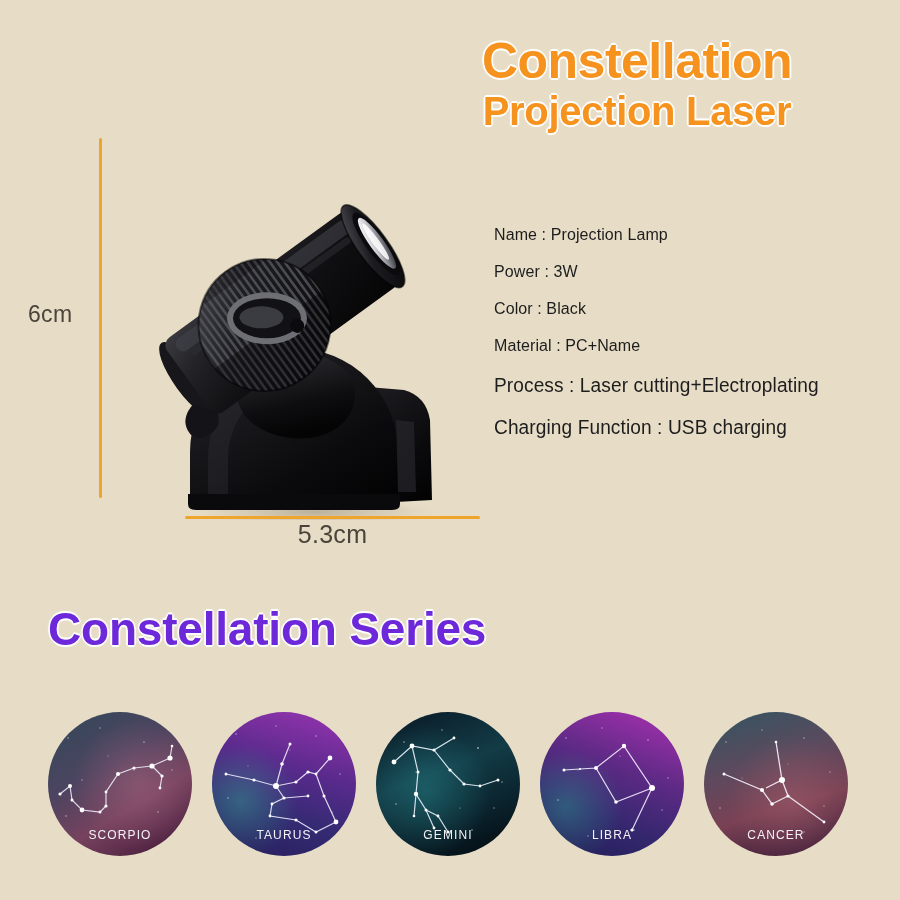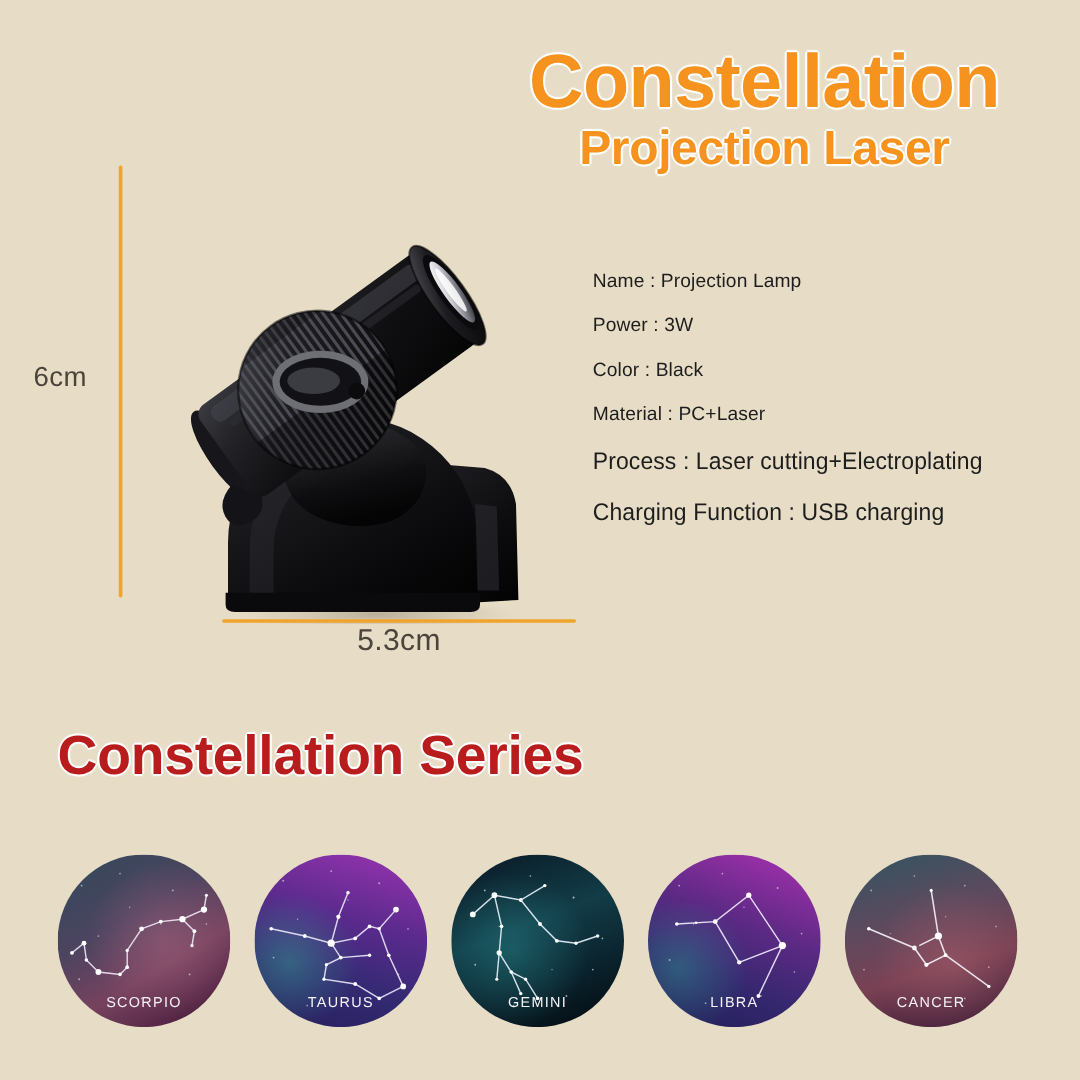--- a/index.html
+++ b/index.html
@@ -17,21 +17,21 @@
   .headline{
     position:absolute;
     right:28px;
     top:36px;
     text-align:center;
     width:470px;
     line-height:1.02;
   }
   .headline .l1{
     display:block;
-    font-size:63px;
+    font-size:50px;
     font-weight:700;
     color:#f5931e;
     letter-spacing:-0.5px;
     -webkit-text-stroke:1px #ffffff;
     paint-order:stroke fill;
     text-shadow:
       0 0 3px #fff, 0 0 3px #fff,
       1.6px 0 0 #fff, -1.6px 0 0 #fff,
       0 1.6px 0 #fff, 0 -1.6px 0 #fff;
   }
@@ -103,21 +103,21 @@
     left:96px; top:120px;
     width:400px; height:400px;
   }
 
   
   .series-heading{
     position:absolute;
     left:48px; top:602px;
     font-size:46px;
     font-weight:700;
-    color:#b91c1c;
+    color:#6d28d9;
     letter-spacing:-0.2px;
     -webkit-text-stroke:1px #ffffff;
     paint-order:stroke fill;
     text-shadow:
       0 0 3px #fff, 0 0 3px #fff,
       1.6px 0 0 #fff, -1.6px 0 0 #fff,
       0 1.6px 0 #fff, 0 -1.6px 0 #fff;
   }
 
   
@@ -287,21 +287,21 @@
 
   <div class="dim-v"></div>
   <div class="dim-v-label">6cm</div>
   <div class="dim-h"></div>
   <div class="dim-h-label">5.3cm</div>
 
   <div class="specs">
     <div class="spec-row">Name : Projection Lamp</div>
     <div class="spec-row">Power : 3W</div>
     <div class="spec-row">Color : Black</div>
-    <div class="spec-row">Material : PC+Laser</div>
+    <div class="spec-row">Material : PC+Name</div>
     <div class="spec-row tight">Process : Laser cutting+Electroplating</div>
     <div class="spec-row tight">Charging Function : USB charging</div>
   </div>
 
   <div class="series-heading">Constellation Series</div>
 
   <div class="circles">
 
     <div class="circle" style="left:48px">
       <svg viewBox="0 0 144 144" aria-hidden="true">

